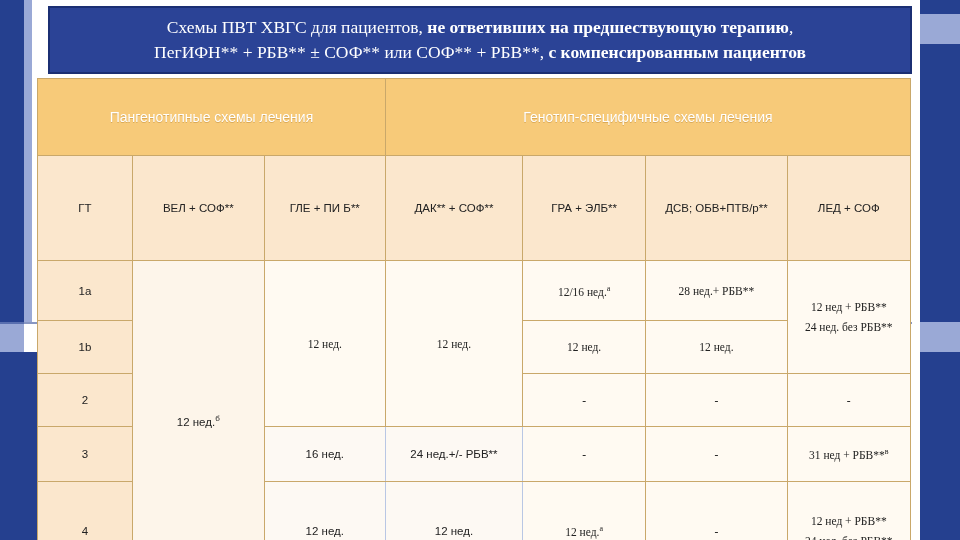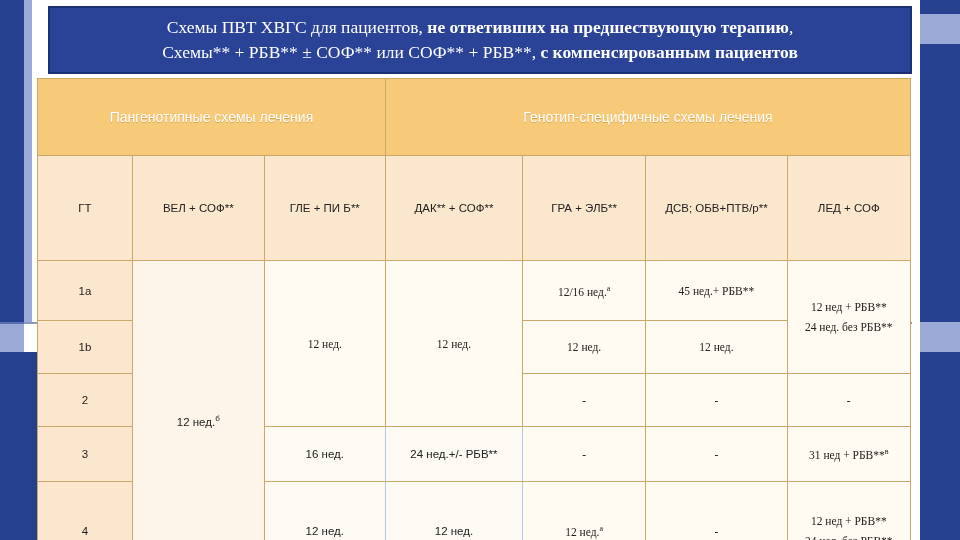--- a/index.html
+++ b/index.html
@@ -172,21 +172,21 @@
   <div class="deco deco-right-top"></div>
   <div class="deco deco-right-band"></div>
   <div class="deco deco-right-mid"></div>
   <div class="deco deco-right-band2"></div>
   <div class="deco deco-right-bottom"></div>
   <div class="deco deco-right-inner"></div>
 
   <div class="title-box">
     <div class="title-text">
       <span>Схемы ПВТ ХВГС для пациентов, </span><span class="b">не ответивших на предшествующую терапию</span><span>,</span><br>
-      <span>Схемы** + РБВ** ± СОФ** или СОФ** + РБВ**, </span><span class="b">с компенсированным пациентов</span>
+      <span>ПегИФН** + РБВ** ± СОФ** или СОФ** + РБВ**, </span><span class="b">с компенсированным пациентов</span>
     </div>
   </div>
 
   <div class="table-wrap">
     <table class="main">
       <colgroup>
         <col style="width:90px">
         <col style="width:125px">
         <col style="width:115px">
         <col style="width:130px">
@@ -212,21 +212,21 @@
         <tr class="r1">
           <td class="gt-cell">1a</td>
           <td class="cell-light" rowspan="5">
             <span>12 нед.</span><span class="sub">б</span>
           </td>
           <td class="cell-lighter" rowspan="3">12 нед.</td>
           <td class="cell-lighter" rowspan="3">12 нед.</td>
           <td class="cell-lighter">
             <span>12/16 нед.</span><span class="sub">а</span>
           </td>
-          <td class="cell-lighter">45 нед.+ РБВ**</td>
+          <td class="cell-lighter">28 нед.+ РБВ**</td>
           <td class="cell-lighter two-line" rowspan="2">
             <span>12 нед + РБВ**</span>
             <span class="gap"></span>
             <span>24 нед. без РБВ**</span>
           </td>
         </tr>
 
         <tr class="r2">
           <td class="gt-cell">1b</td>
           <td class="cell-lighter">12 нед.</td>

